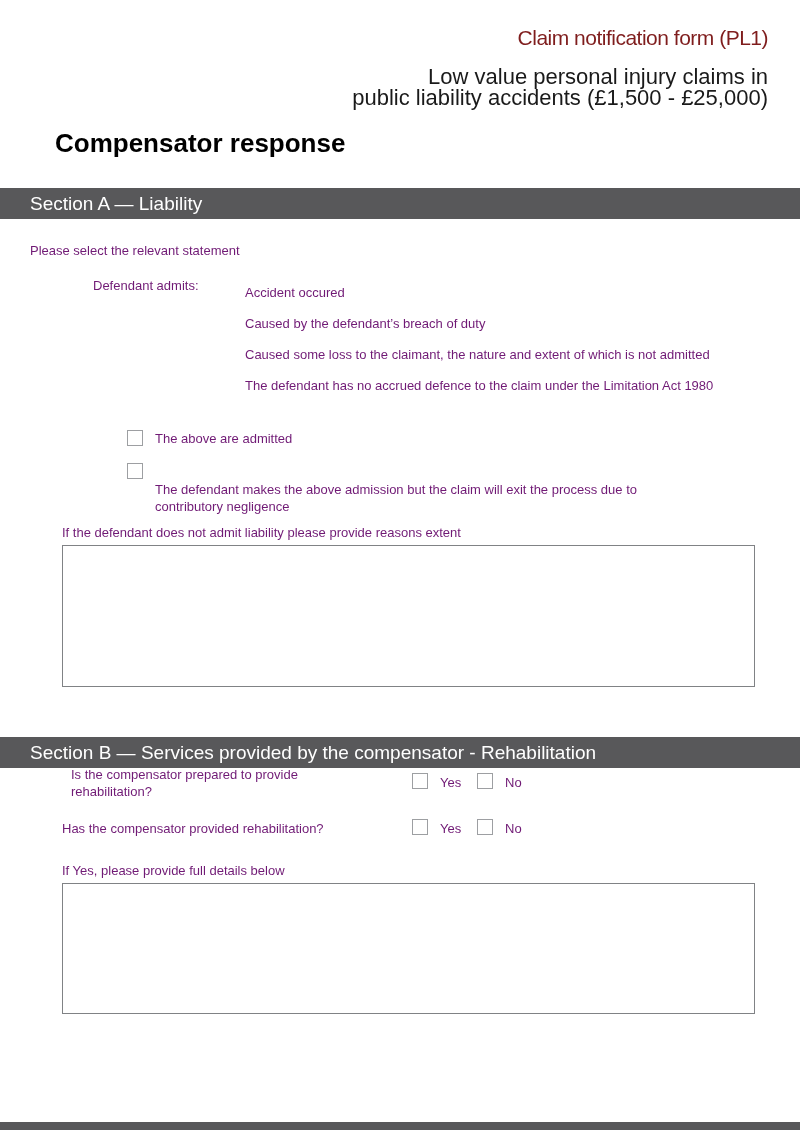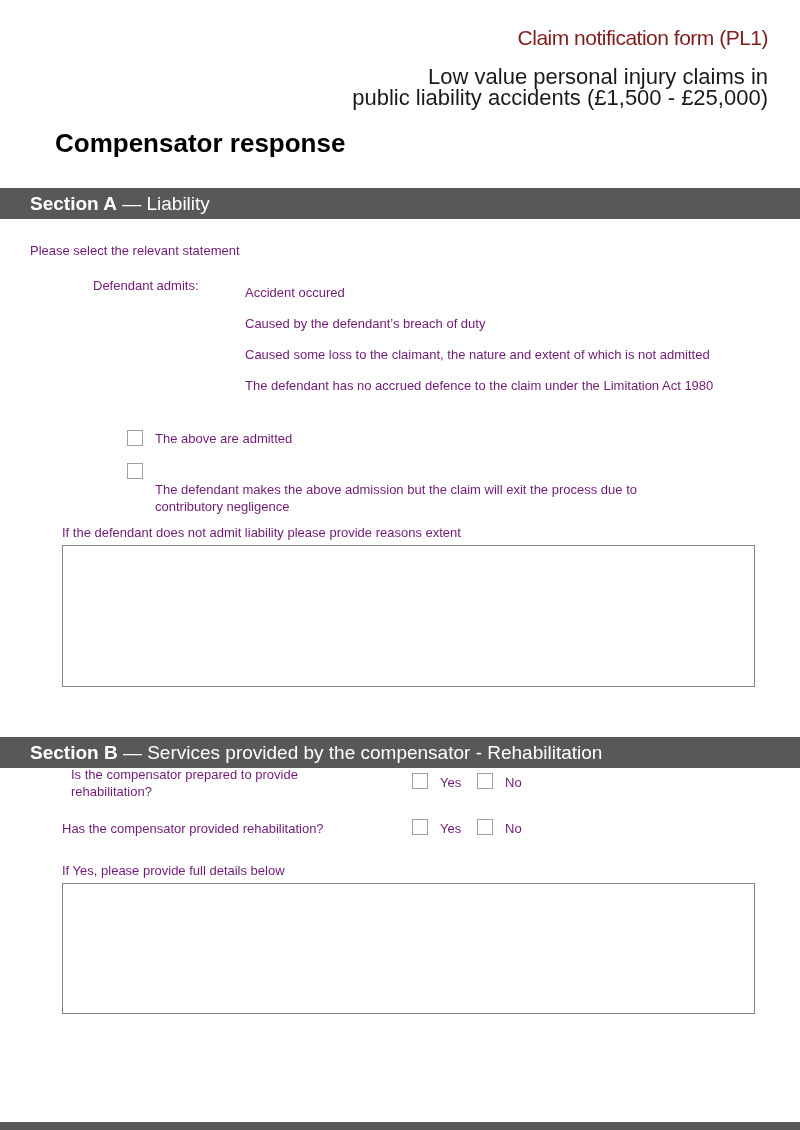--- a/index.html
+++ b/index.html
@@ -50,21 +50,21 @@
     left: 0;
     width: 800px;
     height: 31px;
     background: #58585a;
     color: #ffffff;
     font-size: 19px;
     line-height: 31px;
     padding-left: 30px;
     white-space: nowrap;
   }
-  .section-banner .sec-label { font-weight: bold; }
+  .section-banner .sec-label { font-weight: normal; }
   .banner-a { top: 188px; }
   .banner-b { top: 717px; margin-top: 20px; }
 
   .body-text { font-size: 13px; line-height: 17px; color: #701a75; }
 
   .instruction { position: absolute; left: 30px; top: 242px; }
 
   .admits-label { position: absolute; left: 93px; top: 270px; line-height: 31px; }
 
   .admission-list { position: absolute; left: 245px; top: 277px; }

